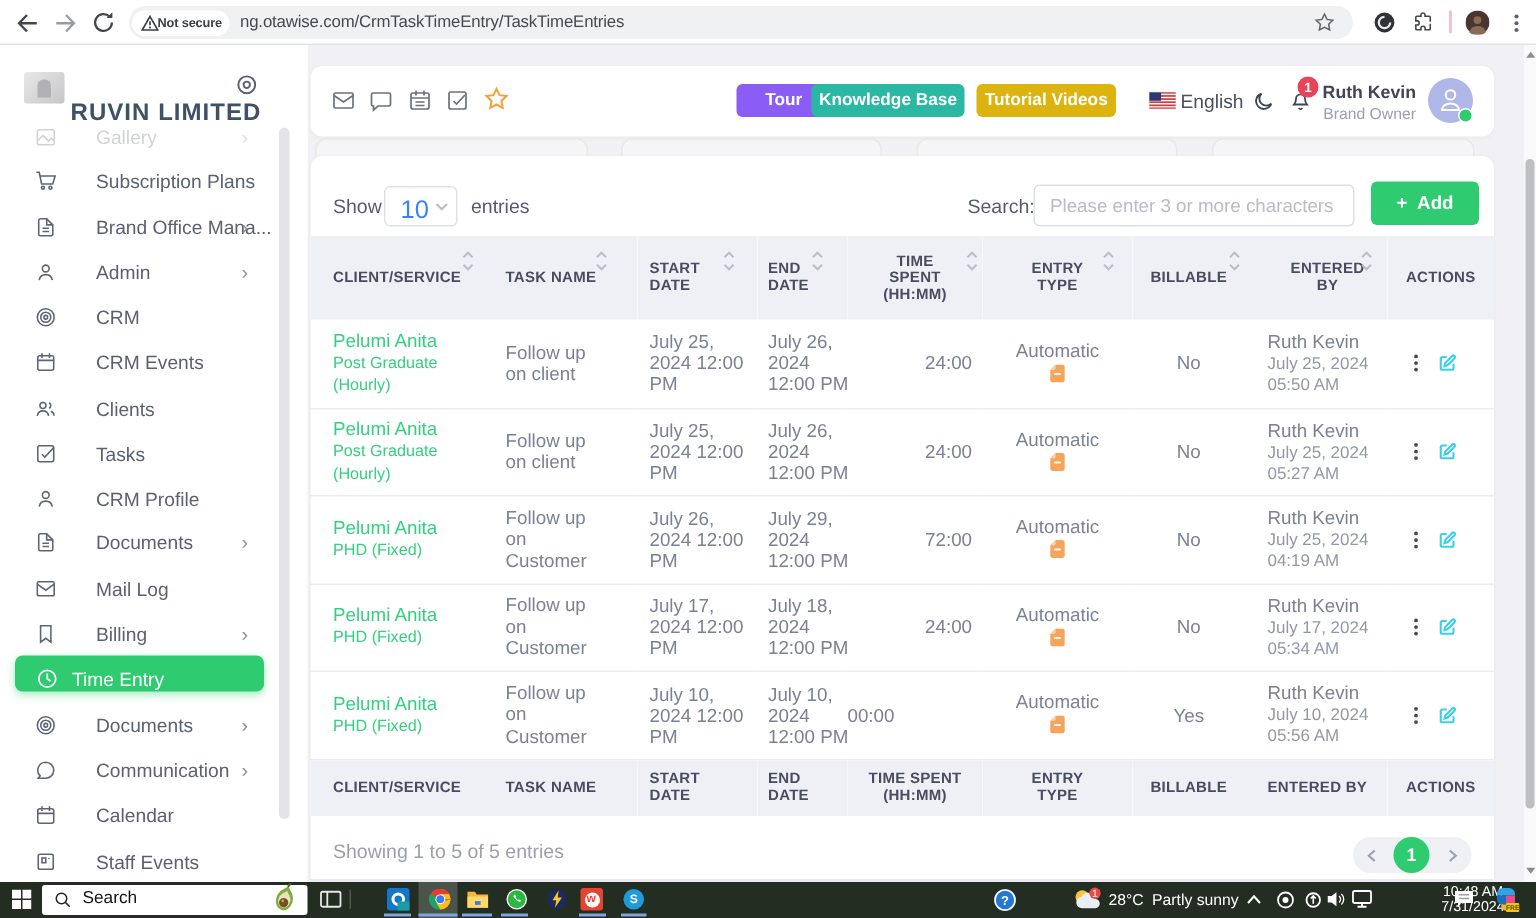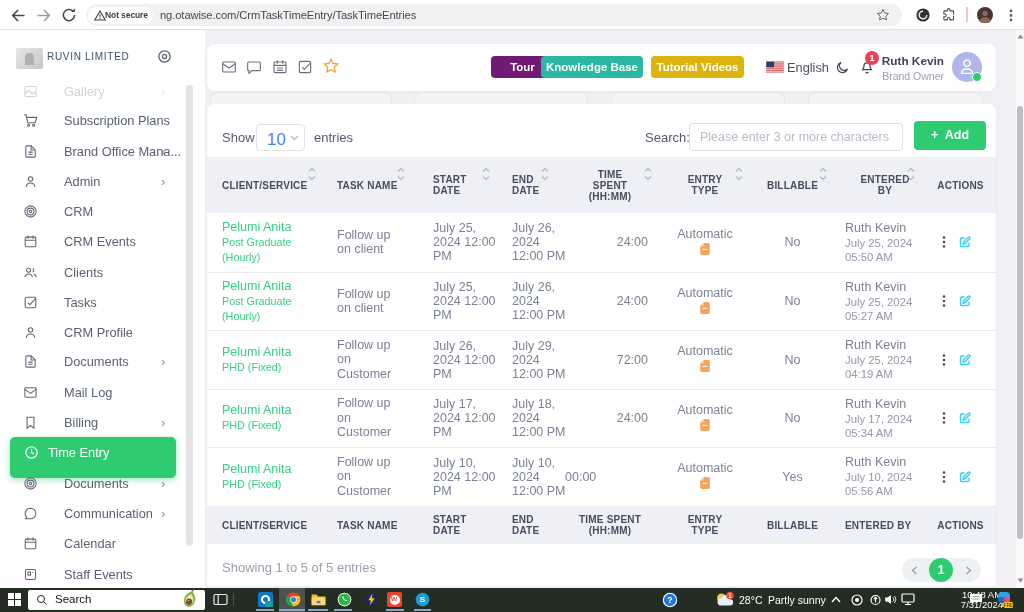--- a/index.html
+++ b/index.html
@@ -9,21 +9,21 @@
 #urlpill{position:absolute;left:86px;top:4px;width:816px;height:22px;border-radius:11px;background:#f0f1f3}
 #chip{position:absolute;left:2px;top:2.5px;width:65px;height:17px;border-radius:9px;background:#fff;padding-left:17px;font-size:8.5px;font-weight:bold;color:#3c4043;line-height:17px;letter-spacing:-.1px;overflow:hidden}
 #urltxt{position:absolute;left:74px;top:5px;font-size:11.2px;color:#46484d;letter-spacing:-.1px}
 
 #appbg{position:absolute;left:205px;top:30px;width:819px;height:558px;background:#f1f1f5}
 #sidebar{position:absolute;left:0;top:30px;width:205px;height:558px;background:#fff}
 .mi{position:absolute;left:0;width:205px;height:30px}
 .mi .ic{position:absolute;left:23px;top:8px;width:15px;height:15px}
 .mi .tx{position:absolute;left:64px;top:8px;font-size:12.8px;color:#5a6172;white-space:nowrap}
 .mi .ch{position:absolute;left:161px;top:8px;width:12px;height:14px;color:#898f9d;font-size:13px}
-#active{position:absolute;left:10px;top:407px;width:166px;height:41px;background:#2ecb70;border-radius:5px;box-shadow:0 2px 6px rgba(46,203,112,.45)}
+#active{position:absolute;left:10px;top:407px;width:166px;height:24px;background:#2ecb70;border-radius:5px;box-shadow:0 2px 6px rgba(46,203,112,.45)}
 
 #hcard{position:absolute;left:207px;top:44px;width:789px;height:47px;background:#fff;border-radius:8px;box-shadow:0 1px 3px rgba(80,80,120,.06)}
 .hbtn{position:absolute;top:12px;height:22px;border-radius:4px;color:#fff;font-size:11.5px;font-weight:bold;text-align:center;line-height:22px}
 
 .pcard{position:absolute;top:92px;height:12px;background:#f5f5f8;border:1px solid #e7e7ec;border-bottom:none;border-radius:8px 8px 0 0}
 
 #mcard{position:absolute;left:207px;top:104px;width:789px;height:482px;background:#fff;border-radius:8px 8px 0 0;box-shadow:0 1px 3px rgba(80,80,120,.06)}
 
 #selbox{position:absolute;left:256px;top:124px;width:49px;height:27px;border:1px solid #e0e2ea;border-radius:4px;background:#fff}
 #srch{position:absolute;left:689px;top:123px;width:214px;height:28px;border:1px solid #dcdfe6;border-radius:4px;background:#fff;font-size:12.5px;color:#b8bcc8;line-height:26px;padding-left:10px}
@@ -90,21 +90,21 @@
  <svg class="abs" style="left:1009px;top:9px" width="4" height="13" viewBox="0 0 4 13">
       <circle cx="2" cy="2" r="1.4" fill="#5f6368"></circle>
       <circle cx="2" cy="6.5" r="1.4" fill="#5f6368"></circle>
       <circle cx="2" cy="11" r="1.4" fill="#5f6368"></circle>
     </svg>
 </div>
 <div id="sidebar">
  <div class="abs" style="left:16px;top:18px;width:27px;height:21px;background:linear-gradient(135deg,#e8e8e8,#c6c6c8);border-radius:2px">
       <div class="abs" style="left:9px;top:5px;width:9px;height:12px;background:#b2b2b4;border-radius:4px 4px 0 0"></div>
     </div>
- <div class="abs" style="left:47px;top:21px;font-size:10px;font-weight:normal;color:#3d5266;letter-spacing:.7px">RUVIN LIMITED</div>
+ <div class="abs" style="left:47px;top:37px;font-size:16px;font-weight:bold;color:#3d5266;letter-spacing:.7px">RUVIN LIMITED</div>
  <svg class="abs" style="left:158px;top:20px" width="13" height="13" viewBox="0 0 13 13">
       <circle cx="6.5" cy="6.5" r="5.6" fill="none" stroke="#5a6078" stroke-width="1.3"></circle>
       <circle cx="6.5" cy="6.5" r="2.1" fill="none" stroke="#5a6078" stroke-width="1.3"></circle>
     </svg>
  <div class="mi" style="top:46px;opacity:.28">
   <svg class="ic" viewBox="0 0 24 24" fill="none" stroke="#5f6577" stroke-width="1.7">
         <rect x="3" y="4" width="18" height="16" rx="2"></rect>
         <path d="M3 16l6-6 6 6 3-3 3 3"></path>
       </svg>
   <div class="tx">Gallery</div>
@@ -244,21 +244,21 @@
       <rect x="3" y="4.5" width="18" height="16" rx="2"></rect>
       <path d="M3 9.5h18M8 2v5M16 2v5M7.5 13.5h9M7.5 17h9"></path>
     </svg>
  <svg class="abs" style="left:90px;top:15px" width="16" height="16" viewBox="0 0 24 24" fill="none" stroke="#6a7080" stroke-width="1.7">
       <rect x="3.5" y="3.5" width="17" height="17" rx="2"></rect>
       <path d="M8 12.5l3 3 8.5-9"></path>
     </svg>
  <svg class="abs" style="left:115px;top:13px" width="18" height="18" viewBox="0 0 24 24" fill="none" stroke="#f0a23c" stroke-width="1.8">
       <path d="M12 3l2.7 5.6 6.2.8-4.5 4.3 1.1 6.1L12 16.9l-5.5 2.9 1.1-6.1L3.1 9.4l6.2-.8z"></path>
     </svg>
- <div class="hbtn" style="left:284px;width:63px;background:#701a75">Tour</div>
+ <div class="hbtn" style="left:284px;width:63px;background:#8b5cf6">Tour</div>
  <div class="hbtn" style="left:334px;width:102px;background:#2bb8a3">Knowledge Base</div>
  <div class="hbtn" style="left:444px;width:93px;background:#ddb40f">Tutorial Videos</div>
  <svg class="abs" style="left:559px;top:17px" width="18" height="12" viewBox="0 0 19 12">
       <rect width="19" height="12" fill="#fff"></rect>
       <g fill="#d03b3b">
         <rect y="0" width="19" height="1.2"></rect>
         <rect y="2.2" width="19" height="1.2"></rect>
         <rect y="4.4" width="19" height="1.2"></rect>
         <rect y="6.6" width="19" height="1.2"></rect>
         <rect y="8.8" width="19" height="1.2"></rect>

